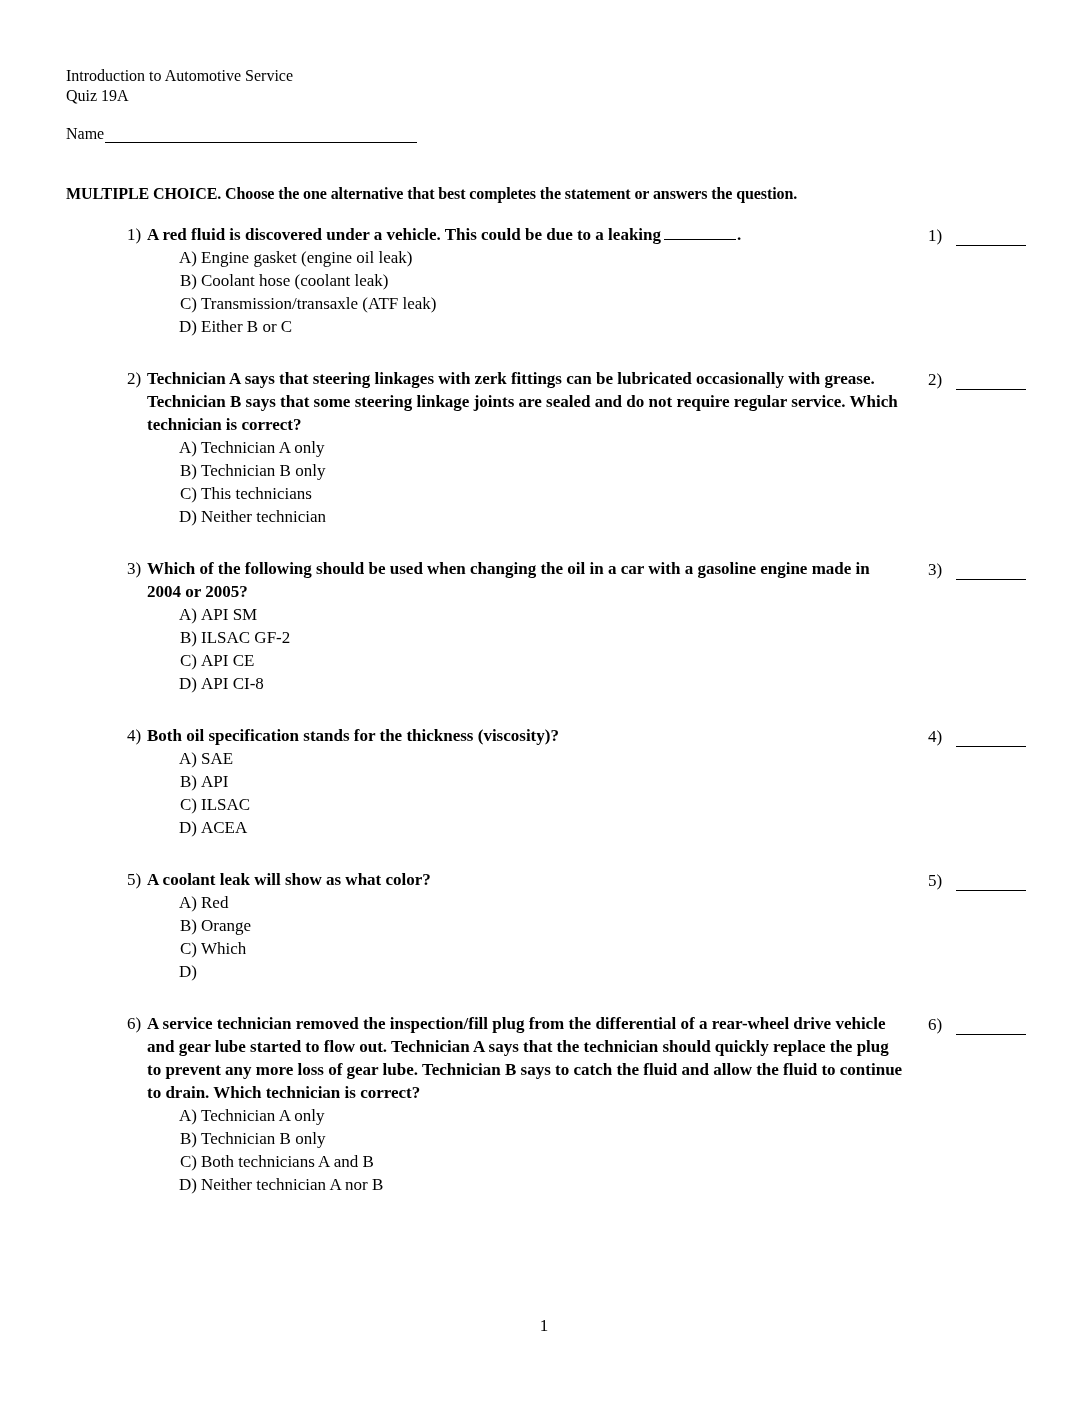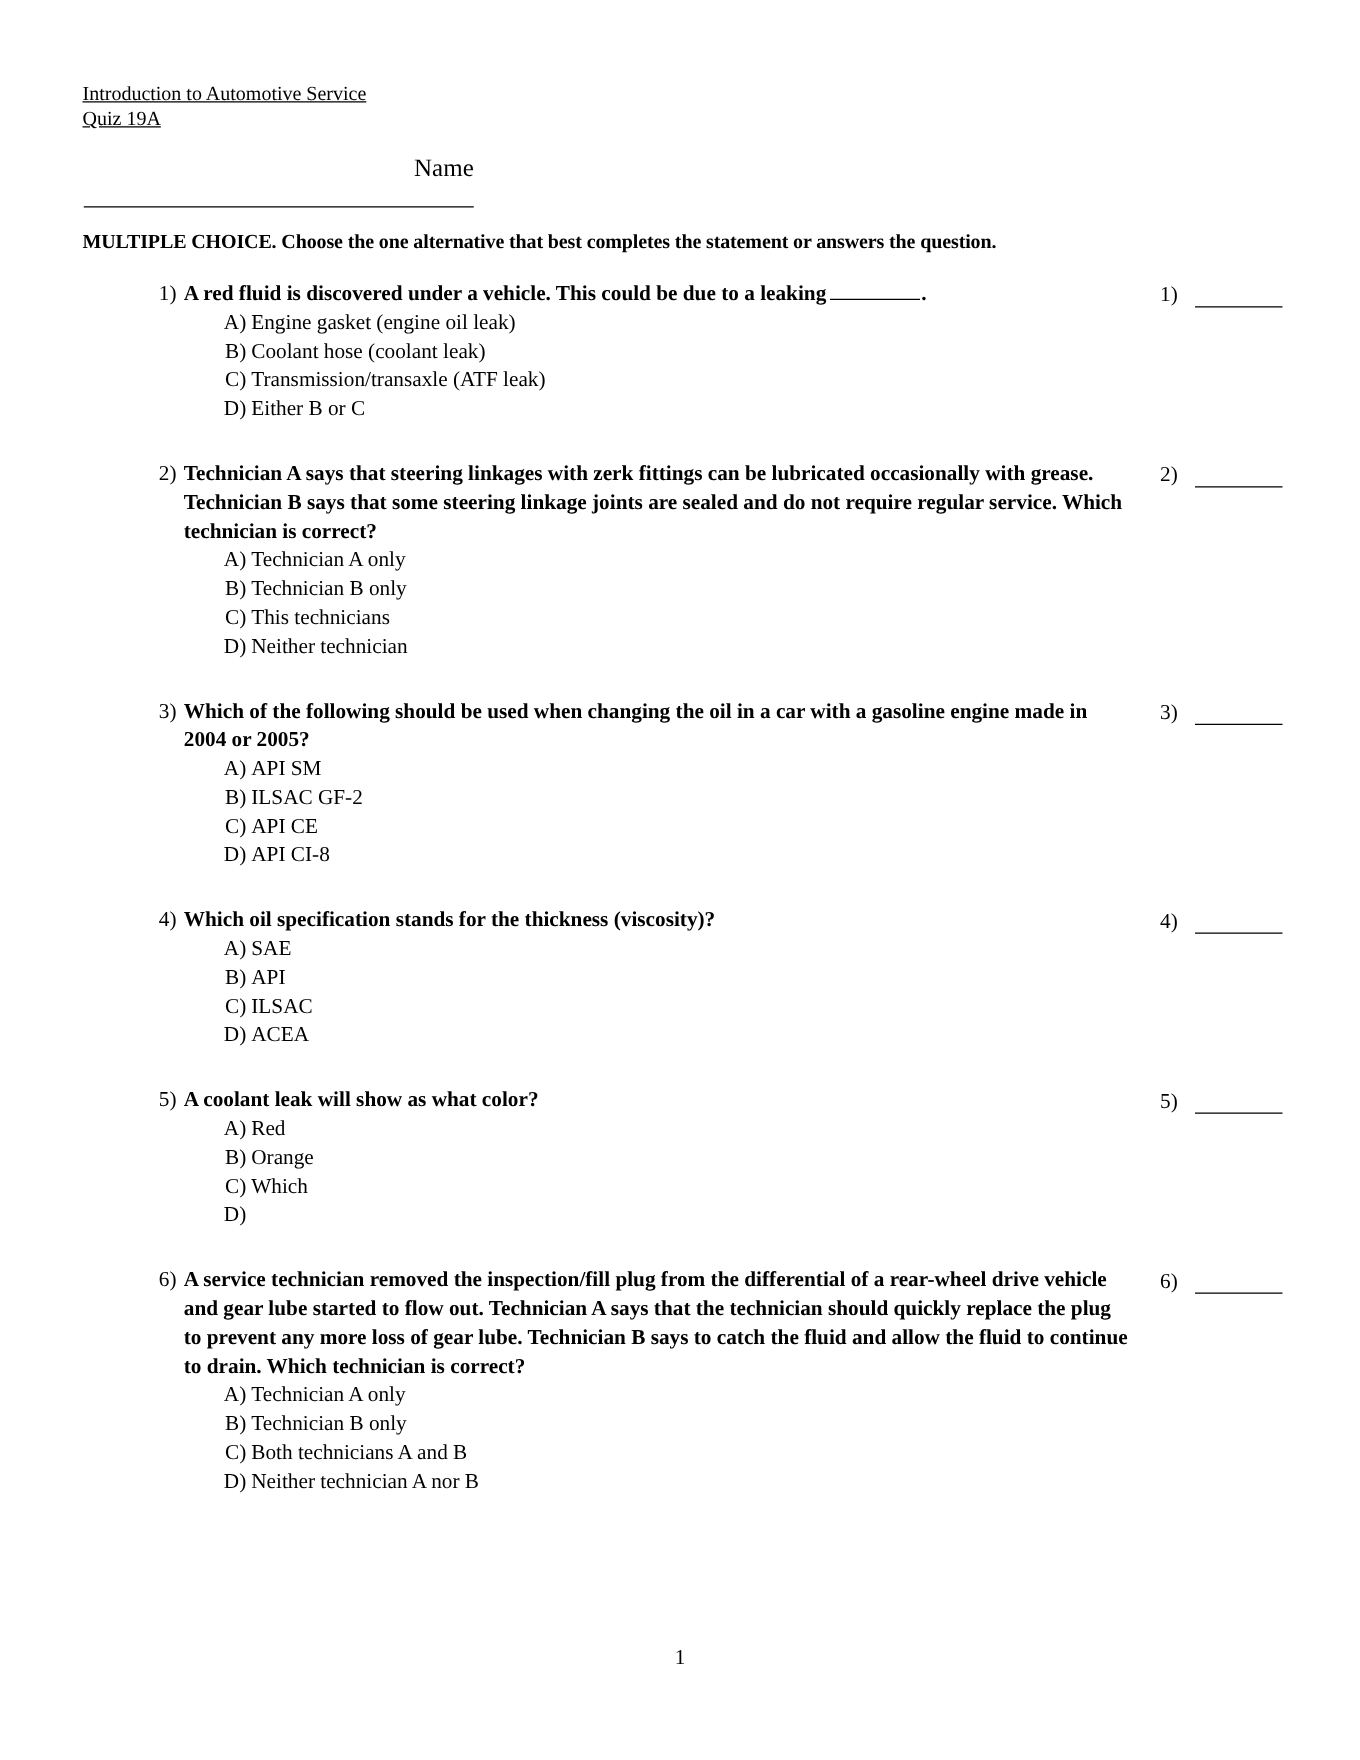--- a/index.html
+++ b/index.html
@@ -14,30 +14,28 @@
       overflow: hidden;
       color: #000000;
       font-family: "Liberation Serif", "DejaVu Serif", serif;
     }
     .header {
       position: absolute;
       left: 66px;
       top: 66px;
       font-size: 16px;
       line-height: 20px;
-      text-decoration: underline;
     }
     .name-row {
       position: absolute;
       left: 66px;
       top: 124px;
-      font-size: 20px;
+      font-size: 16px;
       display: flex;
       align-items: flex-end;
-      flex-direction: column;
     }
     .name-line {
       display: inline-block;
       width: 312px;
       border-bottom: 1.3px solid #000;
       height: 18px;
       margin-left: 1px;
     }
     .instructions {
       position: absolute;
@@ -215,21 +213,21 @@
   </div>
 </div>
 <div class="answer-slot" style="top:560px;">
   <span class="answer-num">3)</span>
   <span class="answer-line"></span>
 </div>
 
 <div class="question" style="top:724px;">
   <div class="q-stem">
     <span class="q-num">4)</span>
-    <span class="q-text">Which oil specification stands for the thickness (viscosity)?</span>
+    <span class="q-text">Both oil specification stands for the thickness (viscosity)?</span>
   </div>
   <div class="options">
     <div class="option">
         <span class="opt-letter">A)</span>
         <span>SAE</span>
       </div>
     <div class="option">
         <span class="opt-letter">B)</span>
         <span>API</span>
       </div>

